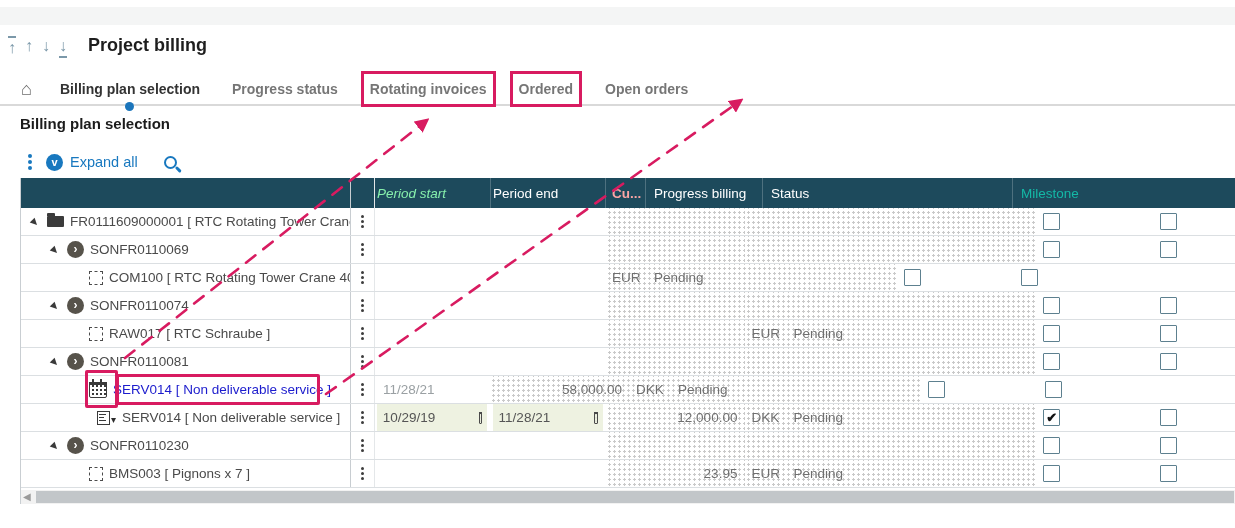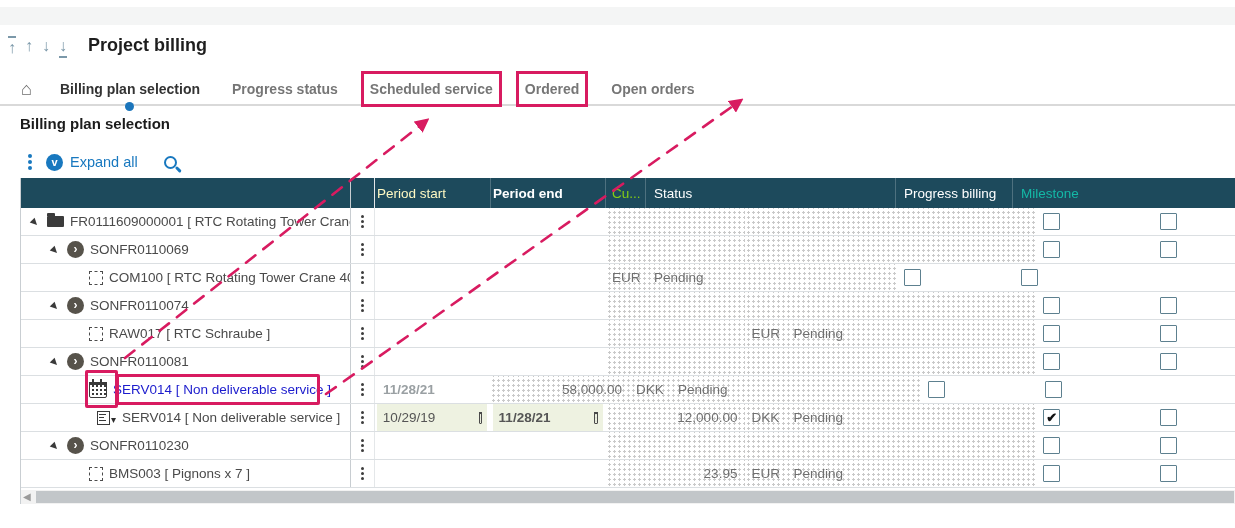--- a/index.html
+++ b/index.html
@@ -41,21 +41,21 @@
   .grid { position:absolute; left:20px; top:178px; width:1215px; border-left:1px solid #c9ced2; }
   .hrow { display:flex; height:30px; background:#1d4a5c; color:#fff; font-size:13.5px; }
   .hcell { display:flex; align-items:center; padding-left:8px; border-right:1px solid rgba(255,255,255,.22); overflow:hidden; white-space:nowrap; }
   .hcell:last-child { border-right:none; }
   .row { display:flex; height:28px; border-bottom:1px solid #dbdfe2; background:#fff; }
   .cell { display:flex; align-items:center; overflow:hidden; white-space:nowrap; font-size:13.5px; }
 
   .c-tree   { width:330px; border-right:1px solid #c8cdd1; }
   .c-kebab  { width:24px;  border-right:1px solid #e4e7e9; justify-content:center; }
   .c-ps     { width:116px; padding-left:2px; }
-  .c-pe     { width:115px; padding-left:2px;font-weight:bold; }
+  .c-pe     { width:115px; padding-left:2px; }
   .c-amt    { width:140px; justify-content:flex-end; padding-right:8px; color:#6f6f6f; }
   .c-cur    { width:40px;  padding-left:6px; color:#6f6f6f; }
   .c-status { width:250px; padding-left:8px; color:#6f6f6f; }
   .c-pb     { width:117px; padding-left:8px; }
   .c-ms     { width:83px;  padding-left:8px; }
   .dotted { background-image:radial-gradient(#c9c9c9 1.05px, transparent 1.05px); background-size:5px 5px; background-position:1px 2px; }
 
   
   .expando { width:12px; font-size:9px; color:#3a3a3a; transform:rotate(45deg); text-align:center; cursor:pointer; flex:none; }
   .treelabel { margin-left:6px; color:#4a4a4a; overflow:hidden; white-space:nowrap; }
@@ -108,21 +108,21 @@
     <span class="arr-bar-bottom">↓</span>
   </div>
   <div class="page-title">Project billing</div>
 </div>
 
 <div class="tabbar">
   <span class="home-icon">⌂</span>
   <div class="tabs">
       <div class="tab active">Billing plan selection<span class="active-dot"></span></div>
       <div class="tab">Progress status</div>
-      <div class="tab boxed">Scheduled service</div>
+      <div class="tab boxed">Rotating invoices</div>
       <div class="tab boxed">Ordered</div>
       <div class="tab">Open orders</div>
     </div>
 </div>
 
 <div class="section-heading">Billing plan selection</div>
 
 <div class="toolbar">
   <span class="kebab-blue">
       <i></i>
@@ -131,25 +131,25 @@
     </span>
   <span class="expand-circle">v</span>
   <span class="expand-label">Expand all</span>
   <span class="search-icon"></span>
 </div>
 
 <div class="grid">
   <div class="hrow" id="hrow">
       <div class="hcell c-tree" style="color: rgb(255, 255, 255);"></div>
       <div class="hcell c-kebab" style="color: rgb(255, 255, 255);"></div>
-      <div class="hcell c-ps" style="color: #fef9c3;">Period start</div>
+      <div class="hcell c-ps" style="color: #86efac; font-style: italic;">Period start</div>
       <div class="hcell c-pe" style="color: rgb(255, 255, 255);">Period end</div>
-      <div class="hcell c-cur" style="justify-content: flex-start; color: #84cc16;">Cu...</div>
+      <div class="hcell c-cur" style="justify-content: flex-start; color: #fca5a5; font-weight: bold;">Cu...</div>
+      <div class="hcell c-pb" style="color: rgb(255, 255, 255);">Progress billing</div>
       <div class="hcell c-status" style="justify-content: flex-start; color: rgb(255, 255, 255);">Status</div>
-      <div class="hcell c-pb" style="color: rgb(255, 255, 255);">Progress billing</div>
       <div class="hcell c-ms" style="color: #14b8a6;">Milestone</div>
     </div>
   <div id="tbody">
       <div class="row">
         <div class="cell c-tree">
           <span class="expando" style="margin-left: 8px;">▶</span>
           <span class="folder" style="margin-left: 6px;"></span>
           <span class="treelabel">FR0111609000001 [ RTC Rotating Tower Crane 40M ]</span>
         </div>
         <div class="cell c-kebab">

